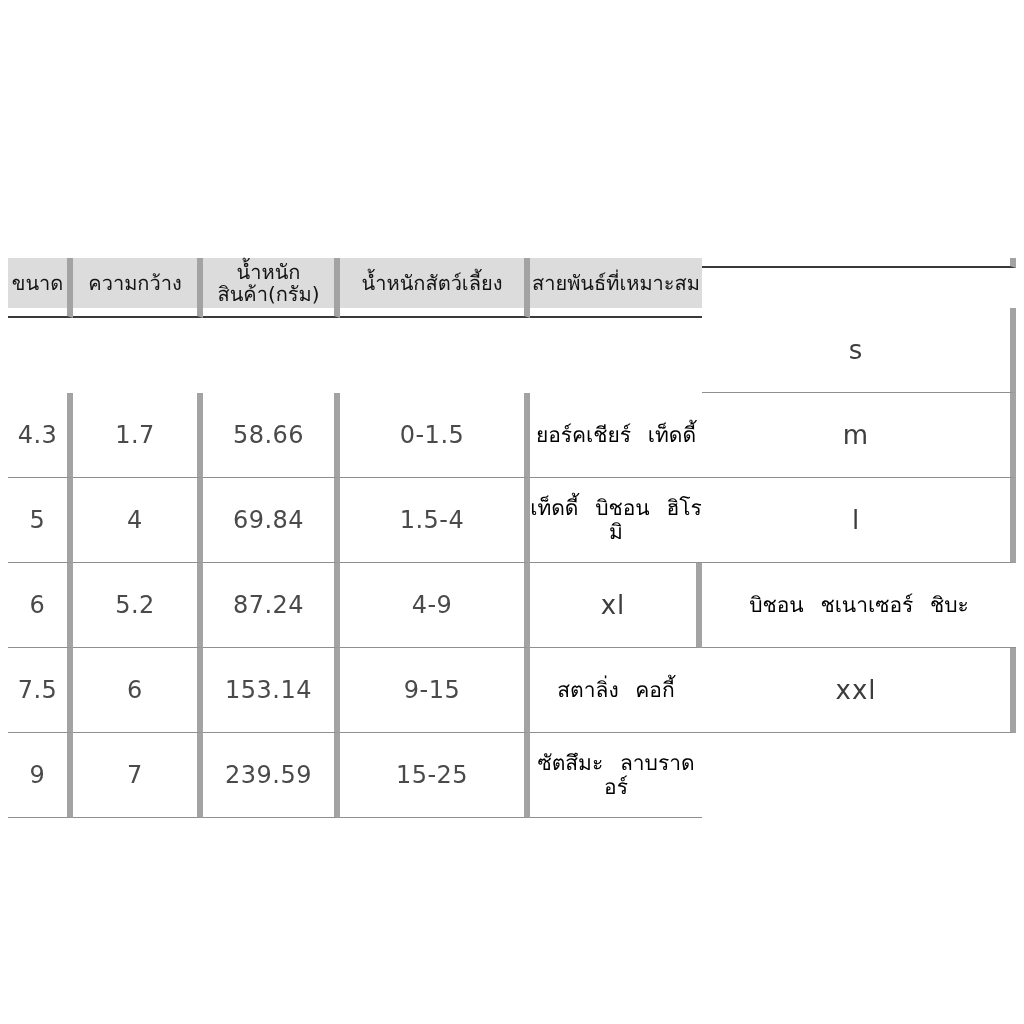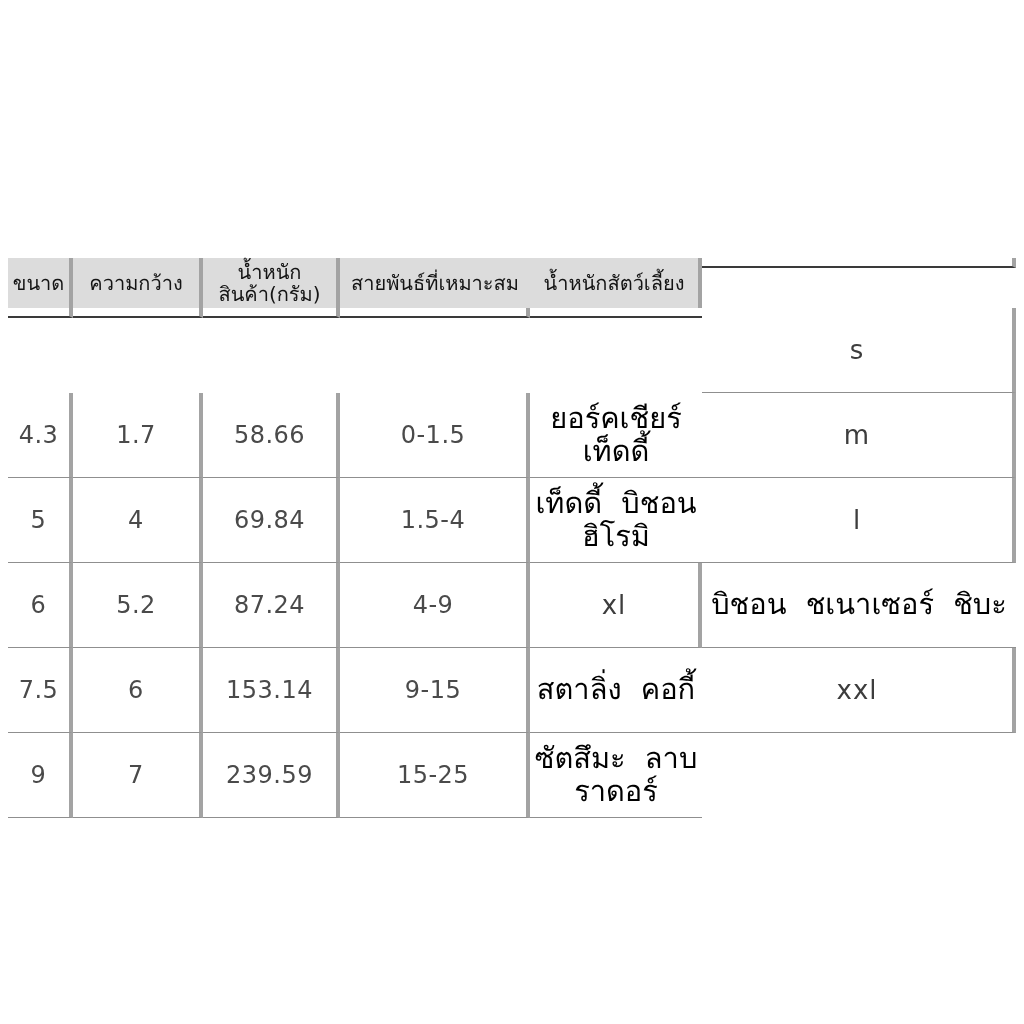--- a/index.html
+++ b/index.html
@@ -21,21 +21,21 @@
     display: grid;
     grid-template-columns: 65px 130px 137px 190px 172px 314px;
   }
   .cell {
     display: flex;
     align-items: center;
     justify-content: center;
     text-align: center;
   }
   
-  .v-line { border-right: 4px solid #a3a3a3; }
+  .v-line { border-right: 6px solid #a3a3a3; }
   
   .header-cell {
     height: 50px;
     background: #dcdcdc;
     color: #141414;
     font-size: 20px;
     font-weight: 500;
     line-height: 1.1;
   }
   
@@ -54,38 +54,38 @@
     font-size: 26px;
     color: #3d3d3d;
     letter-spacing: 1px;
   }
   .num {
     font-size: 24px;
     color: #4a4a4a;
     letter-spacing: 0.5px;
   }
   .breed {
-    font-size: 29px;
+    font-size: 21px;
     color: #000000;
     font-weight: 500;
     word-spacing: 10px;
     line-height: 1.15;
   }
 </style>
 </head>
 <body>
 
 <div class="page">
   <div class="size-table">
 
     <div class="cell header-cell v-line">ขนาด</div>
     <div class="cell header-cell v-line">ความกว้าง</div>
     <div class="cell header-cell v-line">น้ำหนักสินค้า(กรัม)</div>
+    <div class="cell header-cell v-line">น้ำหนักสัตว์เลี้ยง</div>
     <div class="cell header-cell">สายพันธ์ที่เหมาะสม</div>
-    <div class="cell header-cell v-line">น้ำหนักสัตว์เลี้ยง</div>
 
     <div class="cell spacer-cell v-line"></div>
     <div class="cell spacer-cell v-line"></div>
     <div class="cell spacer-cell v-line"></div>
     <div class="cell spacer-cell v-line"></div>
     <div class="cell spacer-cell v-line"></div>
     <div class="cell spacer-cell"></div>
 
     <div class="cell data-cell v-line size-label">s</div>
     <div class="cell data-cell v-line num">4.3</div>

